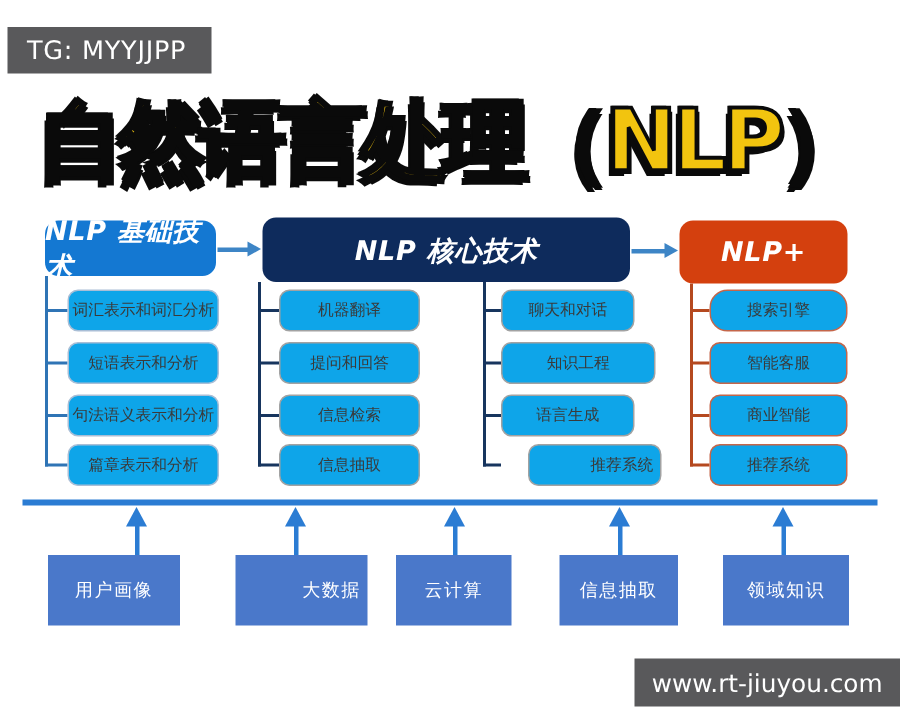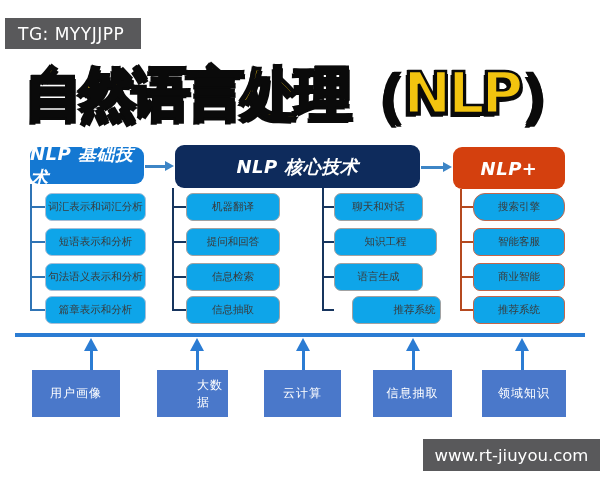--- a/index.html
+++ b/index.html
@@ -127,18 +127,18 @@
   <div class="uarrow-head" style="left:190px;"></div>
   <div class="uarrow-stem" style="left:196px;"></div>
   <div class="uarrow-head" style="left:296px;"></div>
   <div class="uarrow-stem" style="left:302px;"></div>
   <div class="uarrow-head" style="left:406px;"></div>
   <div class="uarrow-stem" style="left:412px;"></div>
   <div class="uarrow-head" style="left:515px;"></div>
   <div class="uarrow-stem" style="left:521px;"></div>
 
   <div class="fnd" style="left:32px;width:88px;">用户画像</div>
-  <div class="fnd" style="left:157px;width:71px;padding-left:40px;">大数据</div>
+  <div class="fnd" style="left:157px;width:88px;padding-left:40px;">大数据</div>
   <div class="fnd" style="left:264px;width:77px;">云计算</div>
   <div class="fnd" style="left:373px;width:79px;">信息抽取</div>
   <div class="fnd" style="left:482px;width:84px;">领域知识</div>
 
 </div>
 
 </body></html>

